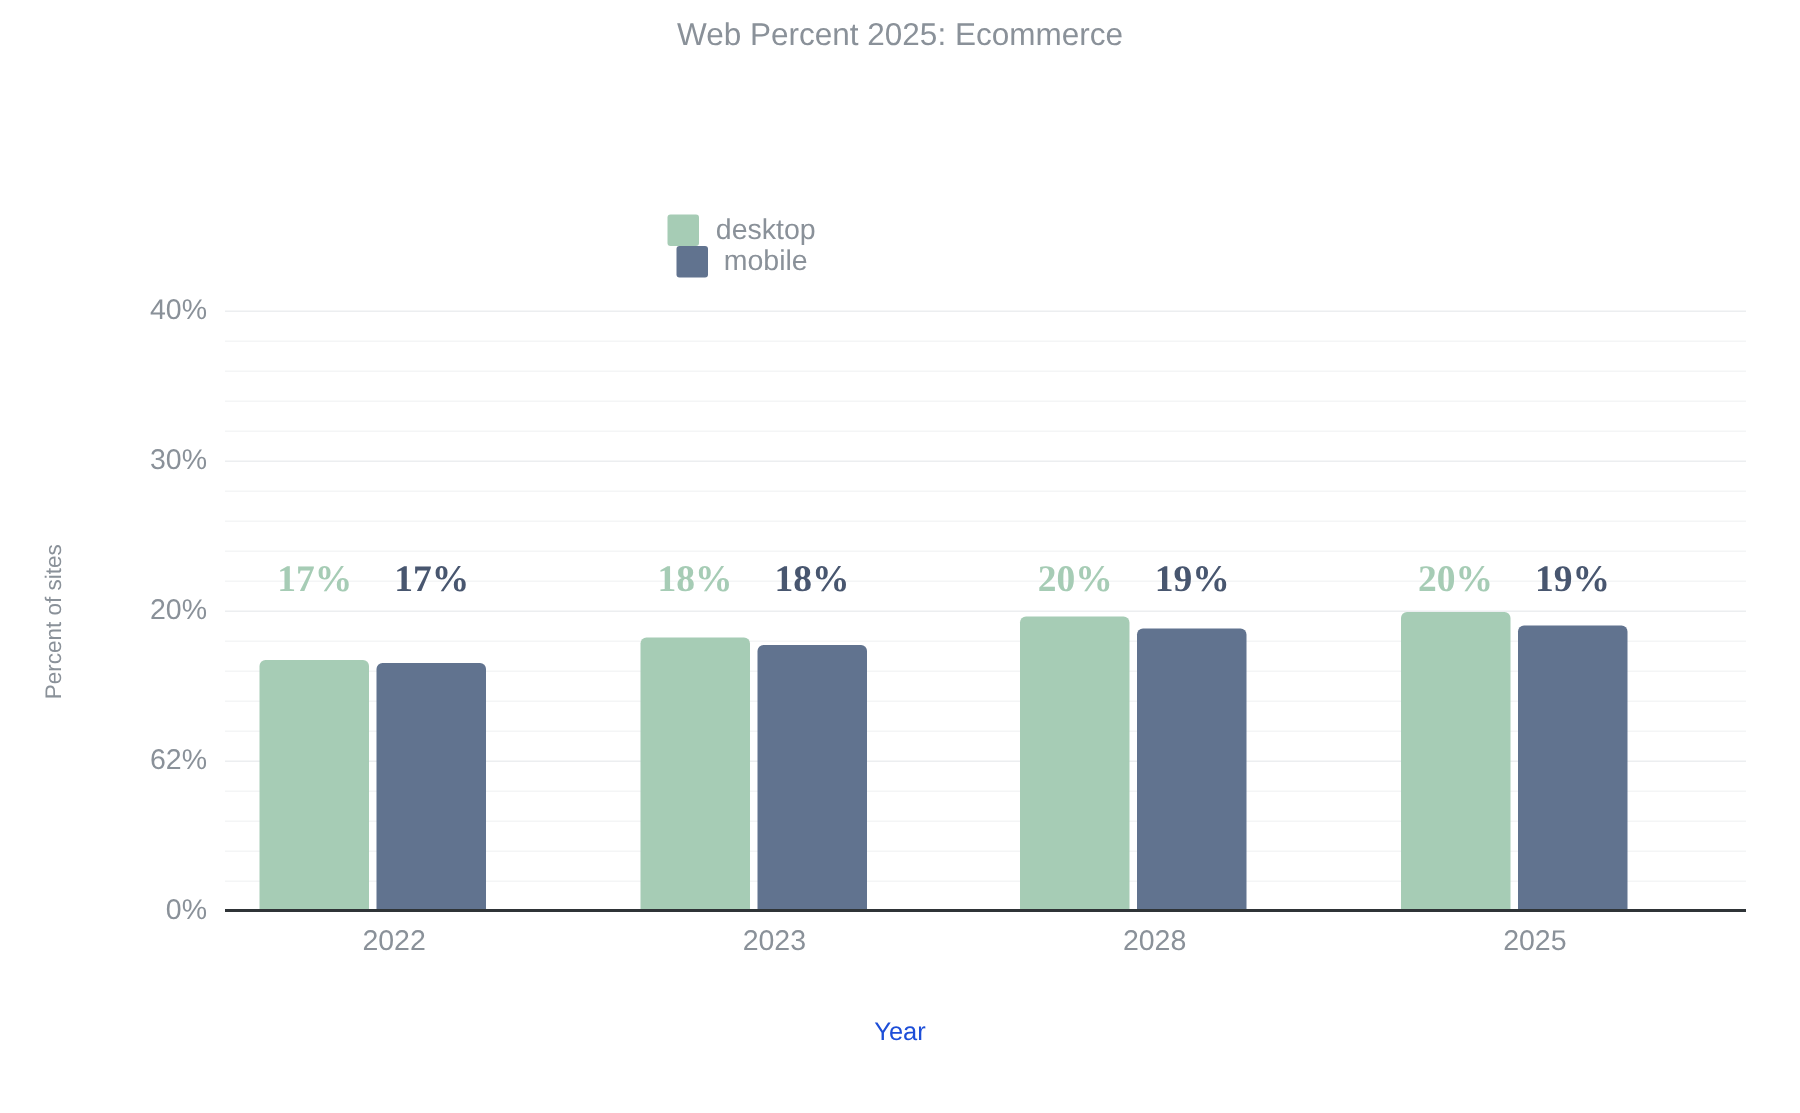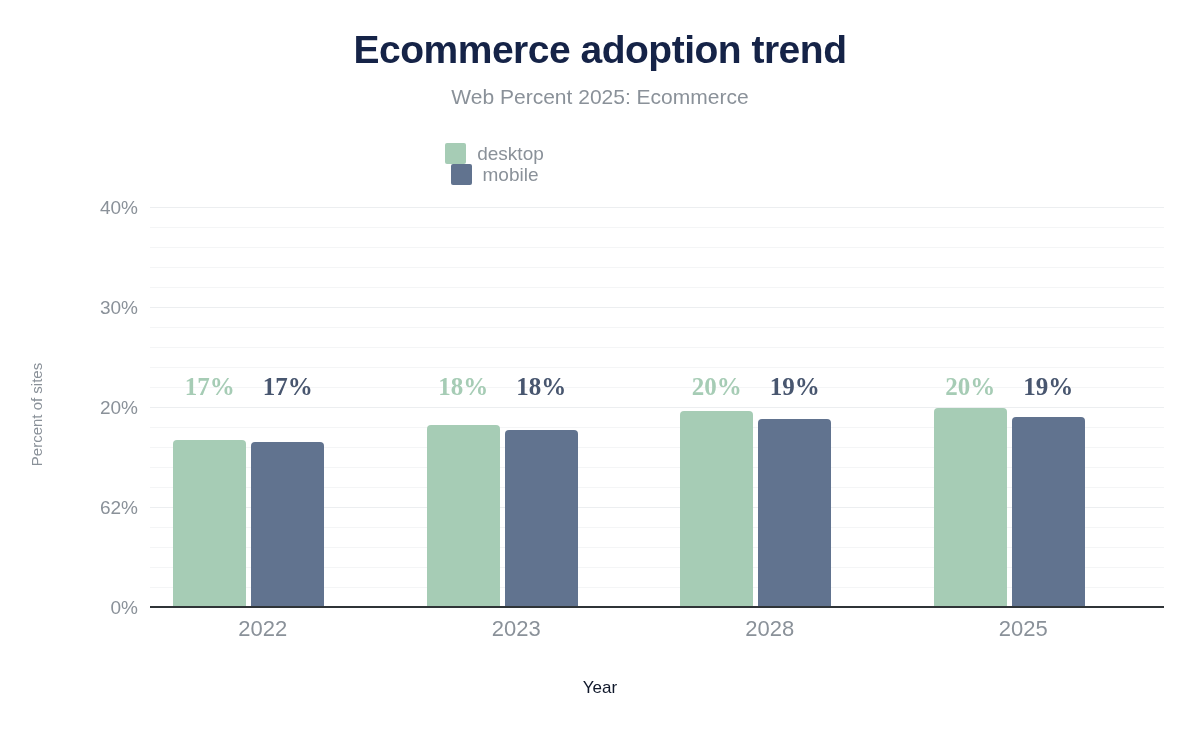--- a/index.html
+++ b/index.html
@@ -116,21 +116,21 @@
     font-size: 19px;
     color: #8a9199;
     transform: translateY(-50%);
     line-height: 1;
   }
 
   
   .xtick {
     position: absolute;
     top: 618px;
-    font-size: 22px;
+    font-size: 19px;
     color: #8a9199;
     text-align: center;
     line-height: 1;
   }
 
   
   .ylabel {
     position: absolute;
     left: -44px;
     top: 407px;
@@ -142,21 +142,21 @@
     transform-origin: center center;
     line-height: 1;
   }
   .xlabel {
     position: absolute;
     left: 0;
     top: 679px;
     width: 1200px;
     text-align: center;
     font-size: 17px;
-    color: #0f172a;
+    color: #1d4ed8;
     line-height: 1;
   }
 
   
   .bar {
     position: absolute;
     bottom: 0;
     border-radius: 4px 4px 0 0;
   }
   .bar.desktop { background: #a6ccb5; }
@@ -172,21 +172,20 @@
     white-space: nowrap;
     font-family: Liberation Serif, serif;
   }
   .data-label.desktop { color: #a6ccb5; }
   .data-label.mobile  { color: #48566f; }
 </style>
 </head>
 <body>
 
 <div class="chart-header">
-  <h1 class="chart-title">Ecommerce adoption trend</h1>
   <h2 class="chart-subtitle">Web Percent 2025: Ecommerce</h2>
 </div>
 
 <div class="legend">
   <div class="legend-item">
     <span class="legend-swatch" style="background: rgb(166, 204, 181);"></span>
     <span class="legend-label">desktop</span>
   </div>
   <div class="legend-item">
     <span class="legend-swatch" style="background: rgb(97, 115, 143);"></span>

